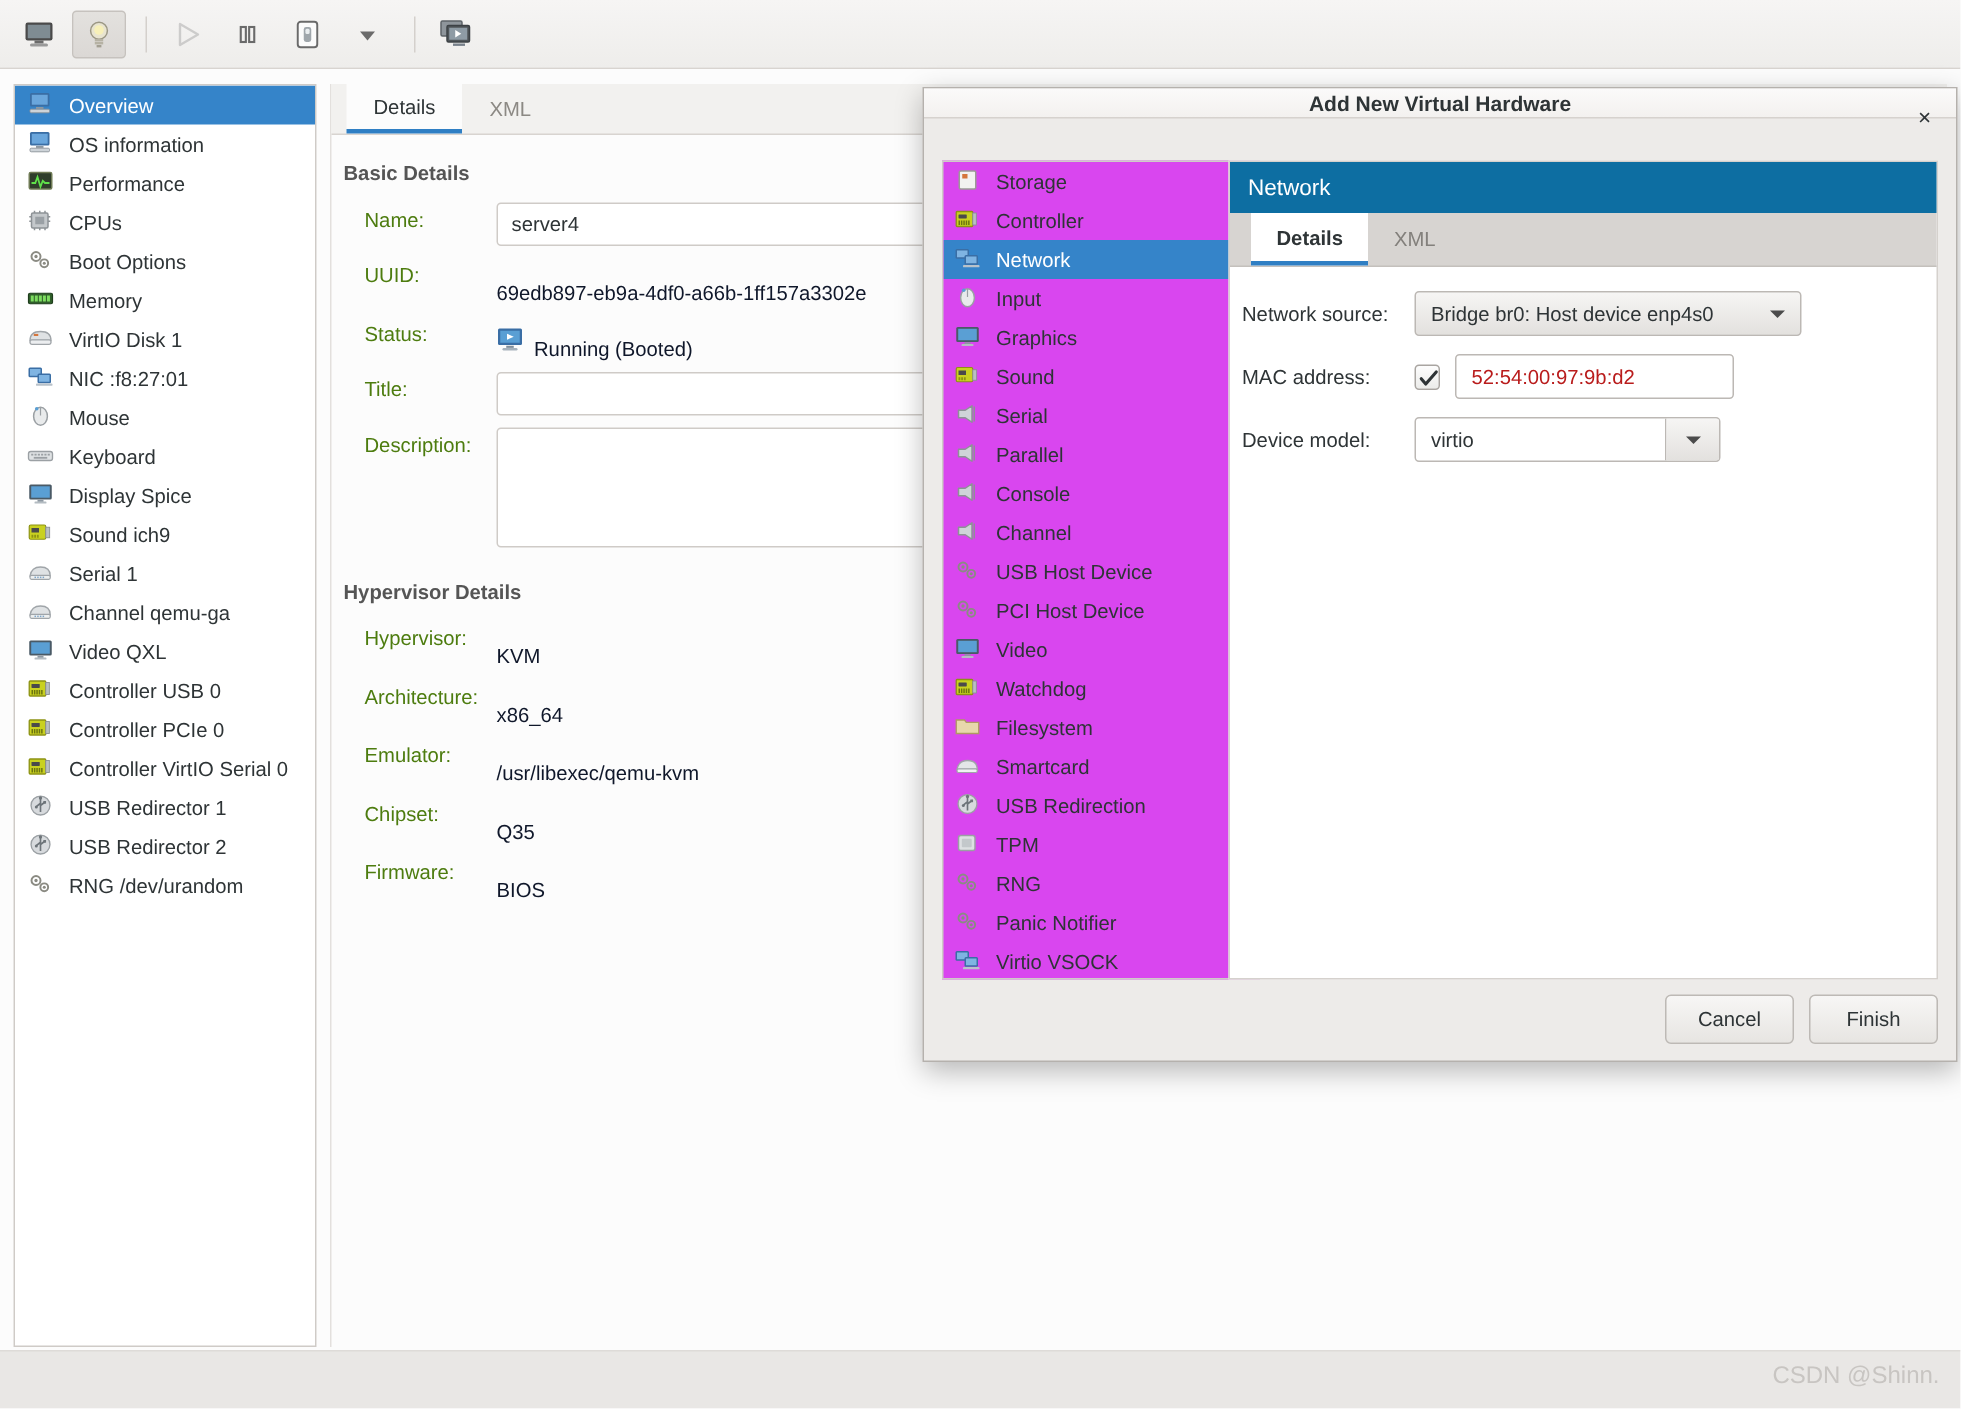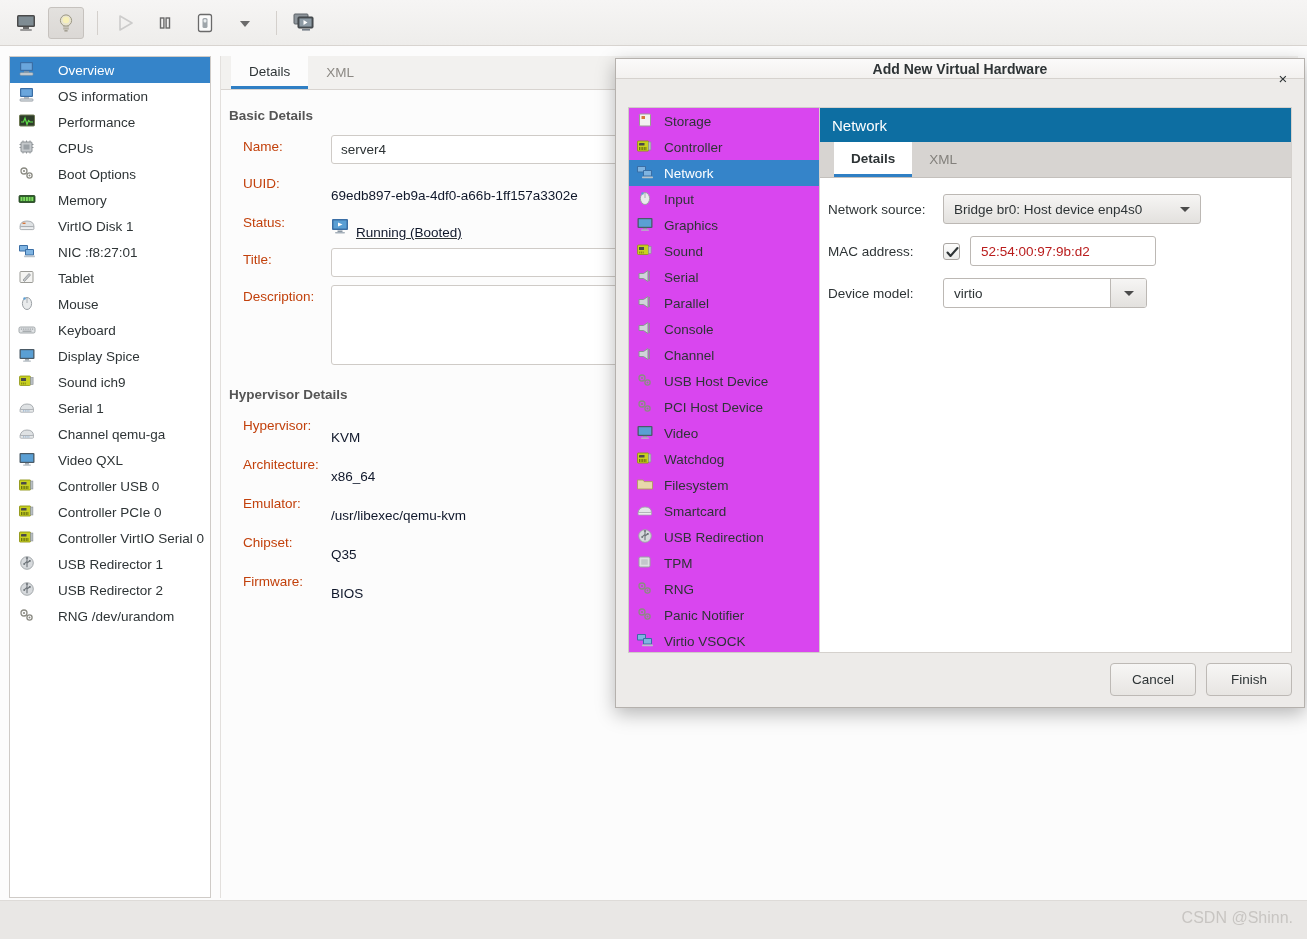--- a/index.html
+++ b/index.html
@@ -57,21 +57,20 @@
     border: 1px solid #cfcbc7;
     overflow: hidden;
   }
   .hw-item {
     height: 26px;
     display: flex; align-items: center;
     padding-left: 8px;
     font-size: 13.5px;
     color: #2e3436;
     white-space: nowrap;
-    gap: 12px;
   }
   .hw-item.selected {
     background: #3584c9;
     color: #ffffff;
   }
   .hw-ico {
     width: 20px; height: 18px;
     margin-right: 8px;
     flex: 0 0 20px;
     position: relative;
@@ -118,21 +117,21 @@
     margin: 18px 0 12px 8px;
   }
   .frow {
     display: flex; align-items: flex-start;
     margin-bottom: 8px;
     padding-left: 22px;
   }
   .flabel {
     width: 88px;
     font-size: 13.5px;
-    color: #c2410c;
+    color: #4d7c0f;
     padding-top: 4px;
     flex: 0 0 88px;
   }
   .fvalue {
     font-size: 13.5px;
     color: #0f172a;
     padding-top: 4px;
     margin-top: 12px;
   }
   .finput {
@@ -144,21 +143,21 @@
     font-size: 13.5px;
     color: #2e3436;
     display: flex; align-items: center;
   }
   .ftextarea {
     width: 480px; height: 80px;
     background: #ffffff;
     border: 1px solid #cfcbc7;
     border-radius: 3px;
   }
-  .status-line { display: flex; align-items: center; padding-top: 2px; text-decoration: underline; }
+  .status-line { display: flex; align-items: center; padding-top: 2px; }
 
   
   #dialog {
     position: absolute;
     left: 615px; top: 58px;
     width: 690px; height: 650px;
     background: #edebe9;
     border: 1px solid #b5b1ad;
     box-shadow: 0 6px 18px rgba(0,0,0,.28);
   }
@@ -449,27 +448,20 @@
       </div>
       <div class="hw-item">
         <span class="hw-ico"><svg width="18" height="16" viewBox="0 0 18 16">
             <rect x="1" y="2" width="9" height="6.5" rx="1" fill="#3a6ea5"></rect>
             <rect x="2" y="3" width="7" height="4.5" fill="#7fb4e2"></rect>
             <rect x="7" y="6" width="9" height="6.5" rx="1" fill="#3a6ea5"></rect>
             <rect x="8" y="7" width="7" height="4.5" fill="#7fb4e2"></rect>
             <rect x="6" y="12.6" width="11" height="1.6" rx=".6" fill="#b9c2ca"></rect>
           </svg></span>
         <span>NIC :f8:27:01</span>
-      </div>
-      <div class="hw-item">
-        <span class="hw-ico"><svg width="18" height="16" viewBox="0 0 18 16">
-            <rect x="2" y="2.5" width="13" height="11" rx="1" fill="#f4f4f2" stroke="#9b9b96" stroke-width="1"></rect>
-            <path d="M5 11 L11 4.5 L12.5 6 L6.5 12.5 Z" fill="#bfc3c6" stroke="#86898c" stroke-width=".7"></path>
-          </svg></span>
-        <span>Tablet</span>
       </div>
       <div class="hw-item">
         <span class="hw-ico"><svg width="18" height="16" viewBox="0 0 18 16">
             <ellipse cx="9" cy="8.5" rx="4.6" ry="6" fill="#e9ebec" stroke="#9ba0a4" stroke-width="1"></ellipse>
             <path d="M9 2.5 V8" stroke="#9ba0a4" stroke-width=".8"></path>
             <circle cx="6.5" cy="3.5" r="1.2" fill="#5a9fd4"></circle>
           </svg></span>
         <span>Mouse</span>
       </div>
       <div class="hw-item">

